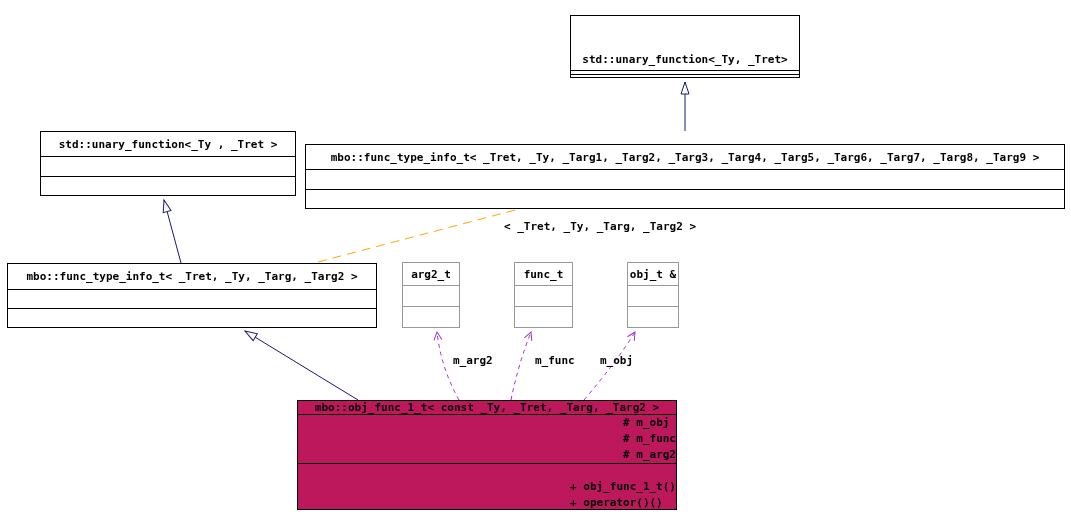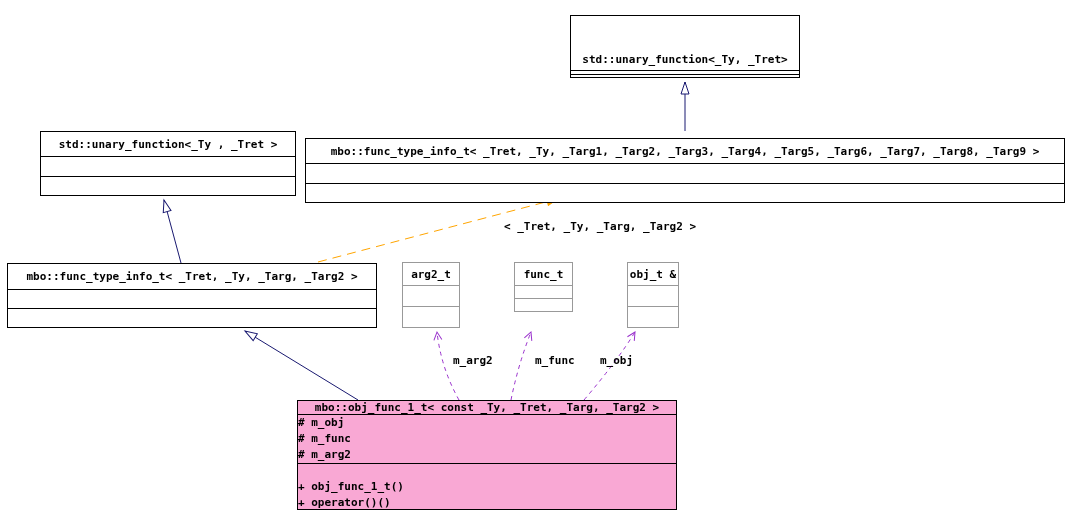--- a/index.html
+++ b/index.html
@@ -37,25 +37,25 @@
     padding: 0 3px;
     box-sizing: border-box;
   }
   .node .comp {
     flex: 1;
     border-bottom: 1px solid #000000;
   }
   .node .comp:last-child { border-bottom: none; }
   .node.small { border-color: #999999; }
   .node.small .title, .node.small .comp { border-color: #999999; }
-  .node.main { background: #f9a8d4; }
+  .node.main { background: #be185d; }
   .node.main .section {
     display: flex;
     align-items: center;
-    justify-content: flex-start;
+    justify-content: flex-end;
     border-bottom: 1px solid #000000;
     box-sizing: border-box;
   }
   .node.main .section:last-child { border-bottom: none; margin-top: 15px; }
   .memblock { text-align: left; line-height: 16px; }
   .edge-label {
     position: absolute;
     white-space: nowrap;
   }
 </style>
@@ -91,39 +91,39 @@
     <div class="comp"></div>
     <div class="comp"></div>
   </div>
 
   <div class="node" style="left:40px; top:131px; width:256px; height:65px;">
     <div class="title" style="height:25px;">std::unary_function&lt;_Ty , _Tret &gt;</div>
     <div class="comp"></div>
     <div class="comp"></div>
   </div>
 
-  <div class="node" style="left:305px; top:138px; width:760px; height:65px;">
+  <div class="node" style="left:305px; top:144px; width:760px; height:65px;">
     <div class="title" style="height:25px;">mbo::func_type_info_t&lt; _Tret, _Ty, _Targ1, _Targ2, _Targ3, _Targ4, _Targ5, _Targ6, _Targ7, _Targ8, _Targ9 &gt;</div>
     <div class="comp"></div>
     <div class="comp"></div>
   </div>
 
   <div class="node" style="left:7px; top:263px; width:370px; height:65px;">
     <div class="title" style="height:26px;">mbo::func_type_info_t&lt; _Tret, _Ty, _Targ, _Targ2 &gt;</div>
     <div class="comp"></div>
     <div class="comp"></div>
   </div>
 
   <div class="node small" style="left:402px; top:262px; width:58px; height:66px;text-align:right;">
     <div class="title" style="height:23px;">arg2_t</div>
     <div class="comp"></div>
     <div class="comp"></div>
   </div>
 
-  <div class="node small" style="left:514px; top:262px; width:59px; height:50px;">
+  <div class="node small" style="left:514px; top:262px; width:59px; height:66px;">
     <div class="title" style="height:23px;">func_t</div>
     <div class="comp"></div>
     <div class="comp"></div>
   </div>
 
   <div class="node small" style="left:627px; top:262px; width:52px; height:66px;">
     <div class="title" style="height:23px;">obj_t &amp;</div>
     <div class="comp"></div>
     <div class="comp"></div>
   </div>

